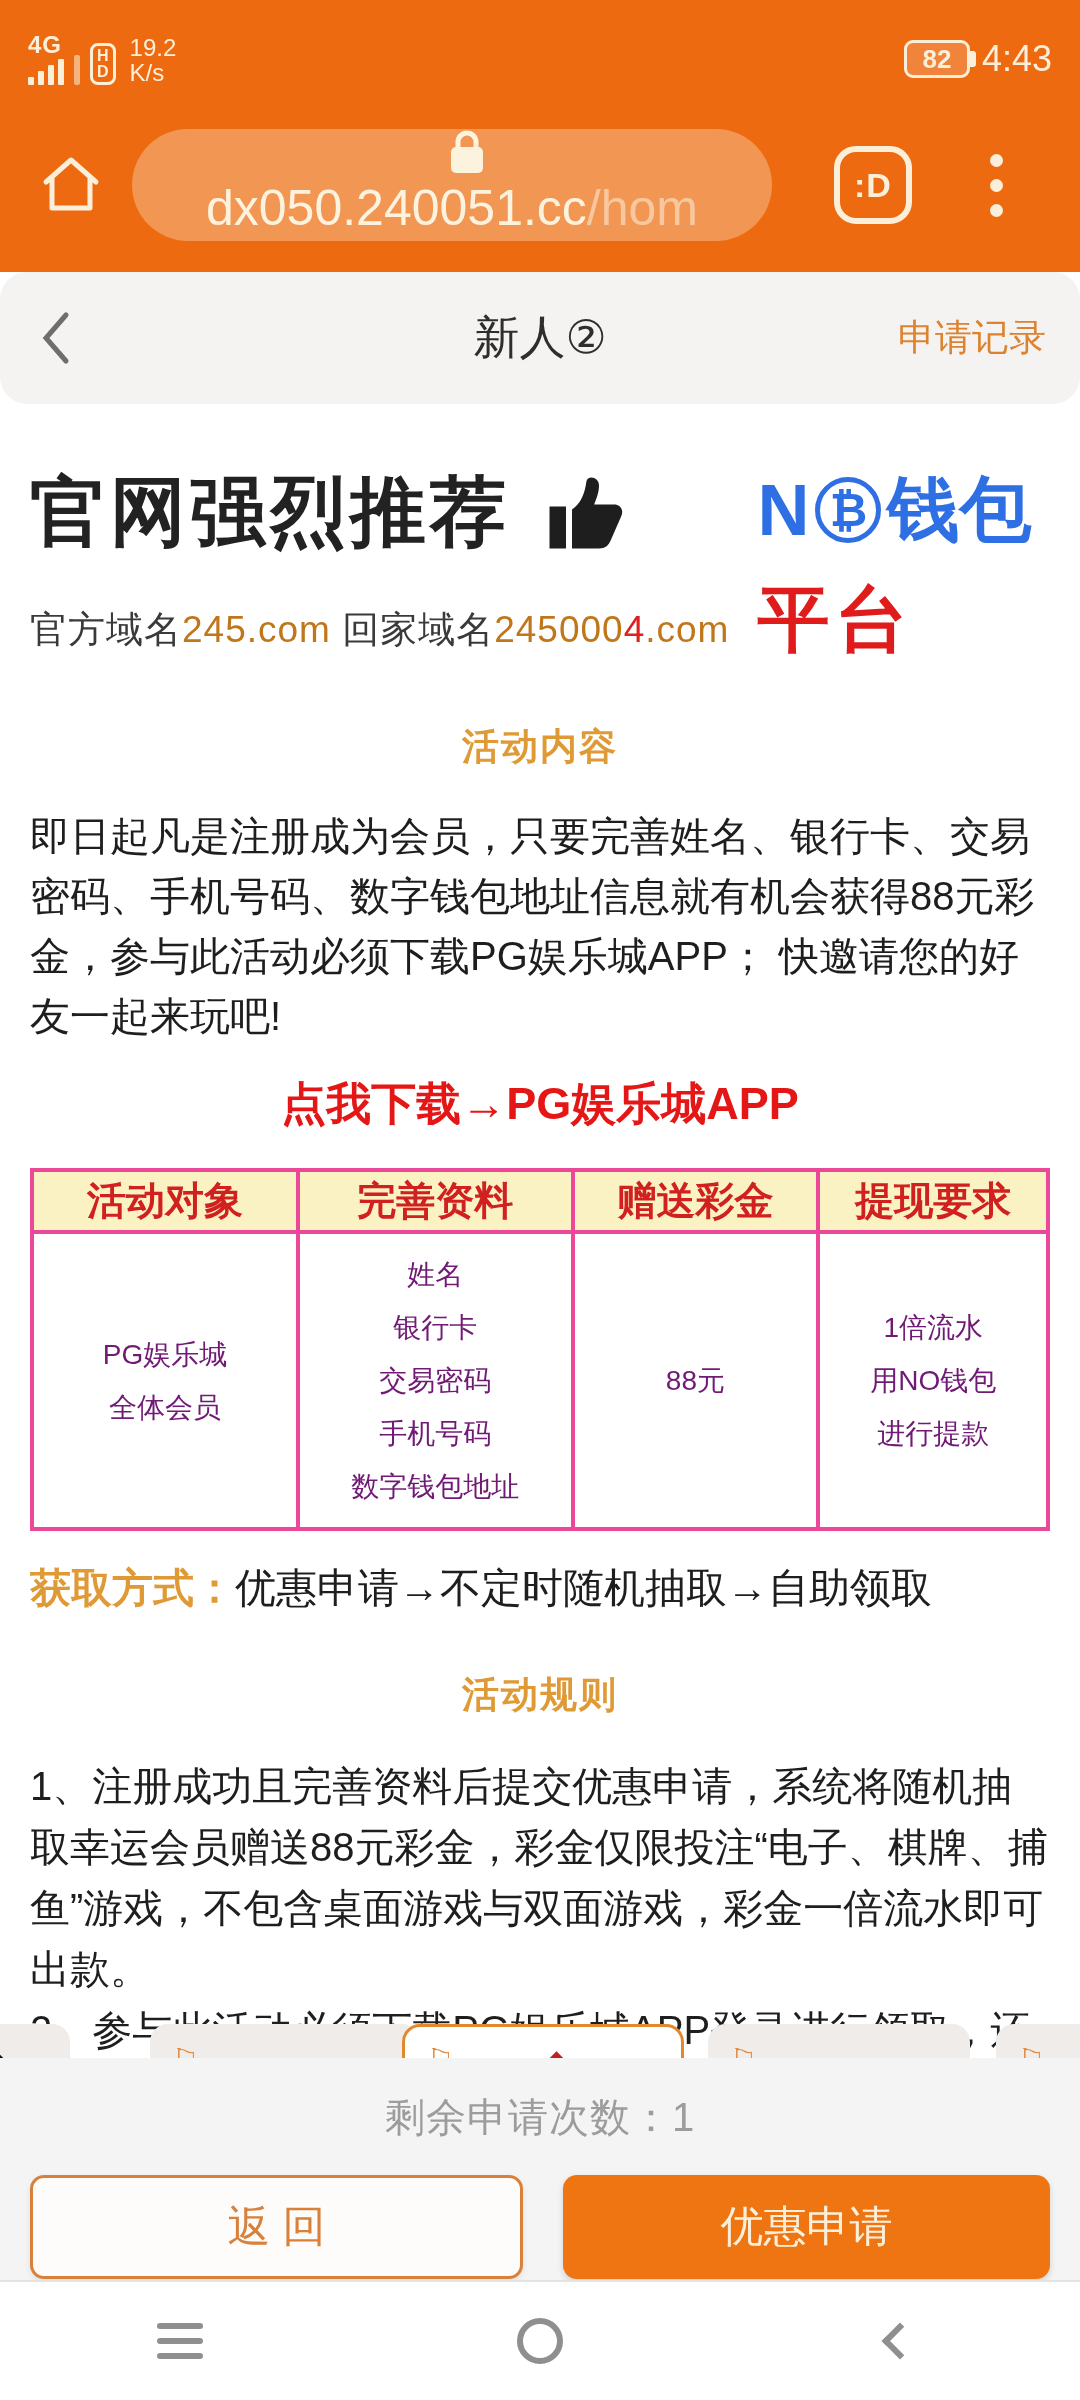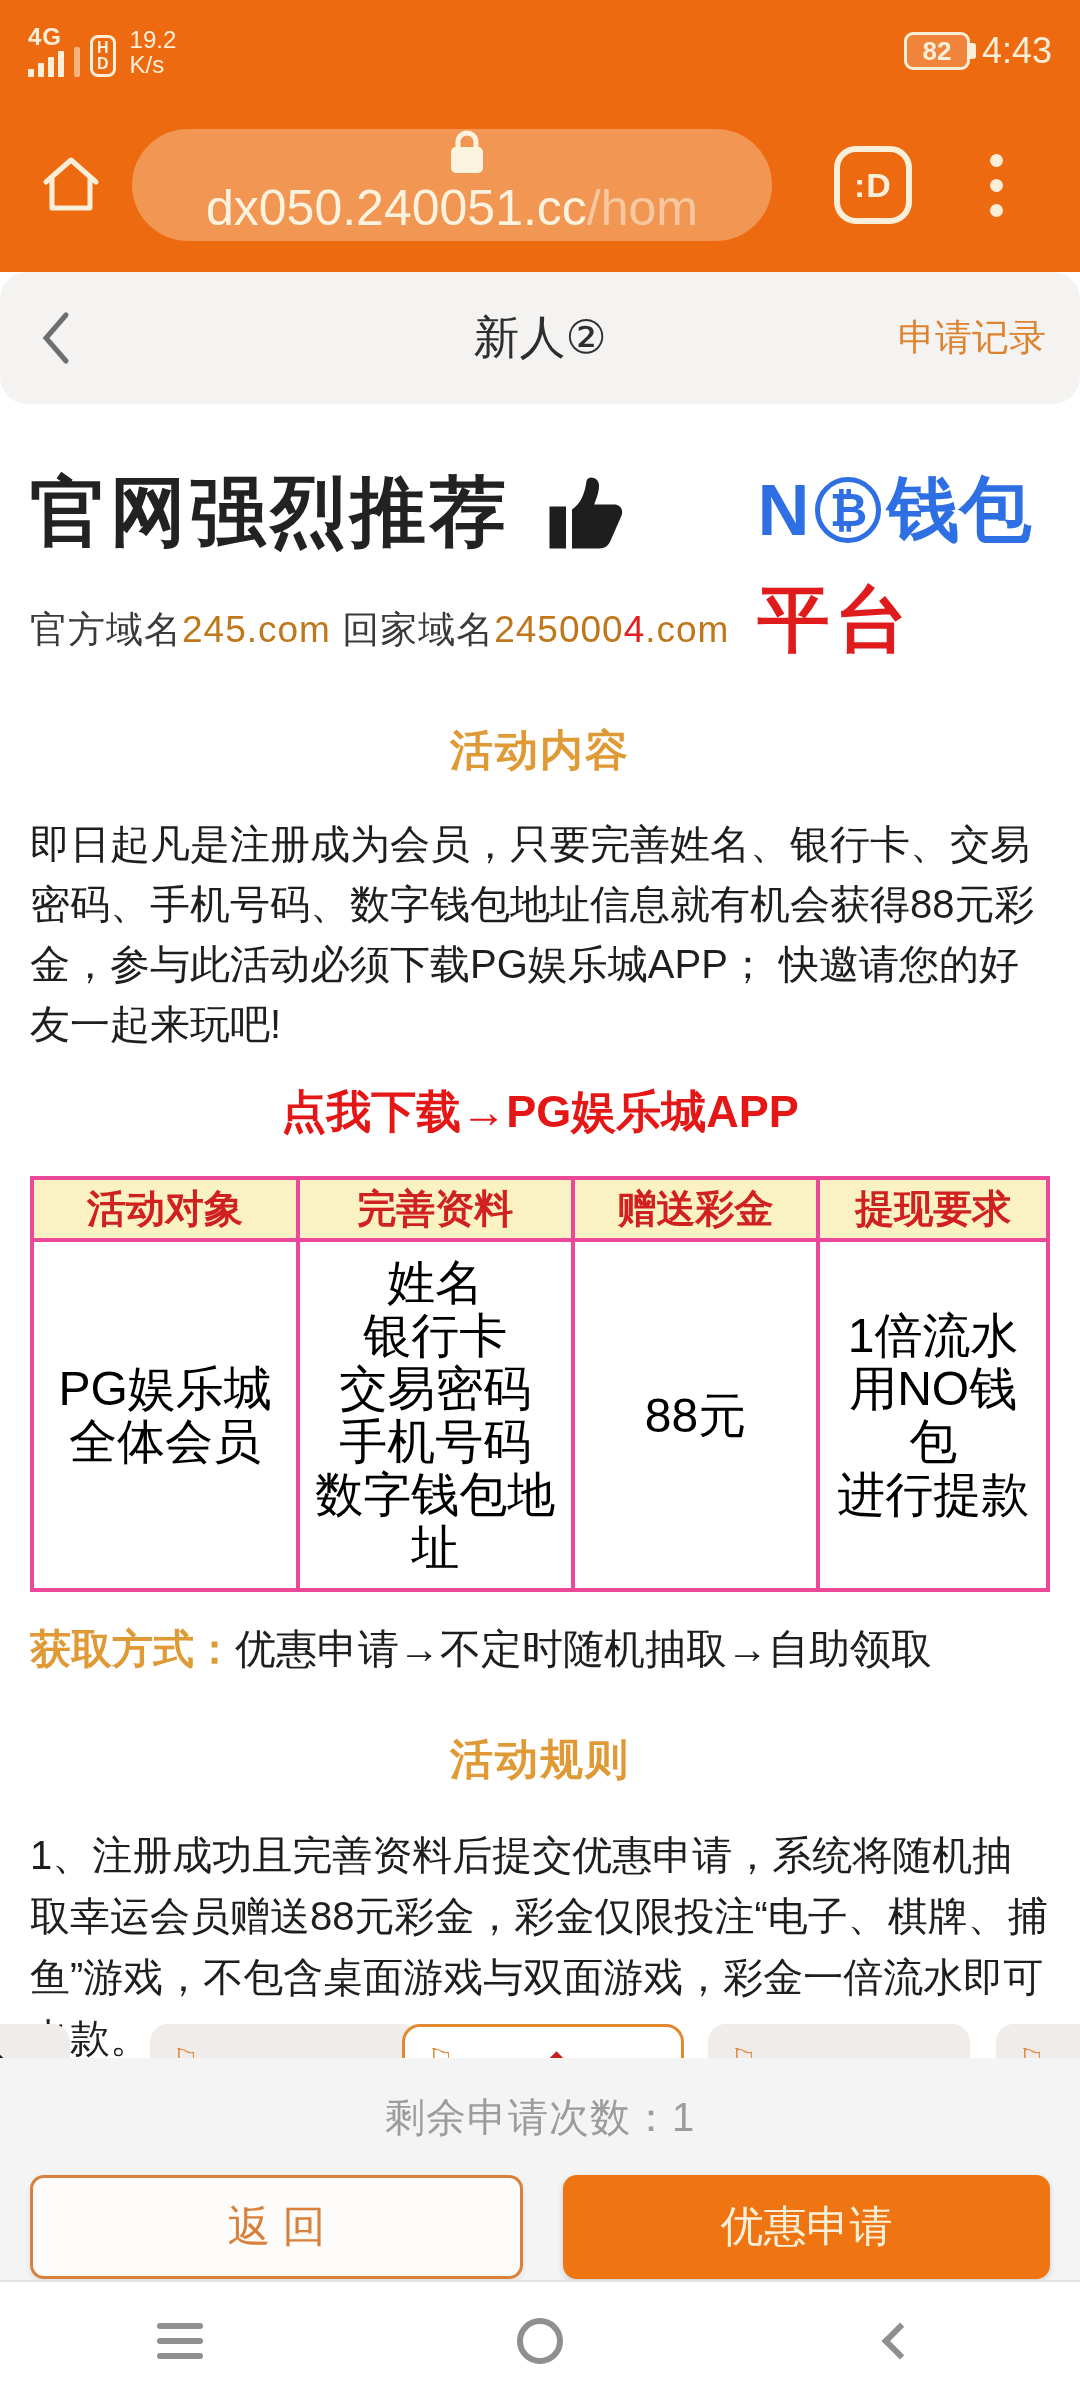--- a/index.html
+++ b/index.html
@@ -2,21 +2,21 @@
 <html><head>
 <meta charset="utf-8">
 <style>
   * { margin:0; padding:0; box-sizing:border-box; }
   html,body { background:#888; }
   body { font-family:"Liberation Sans","DejaVu Sans",sans-serif; }
   .screen { position:relative; width:1080px; height:2400px; margin:0 auto; background:#fff; overflow:hidden; }
 
   
   .chrome { position:absolute; top:0; left:0; width:1080px; height:272px; background:#ED6A10; }
-  .statusbar { position:absolute; top:4px; left:0; right:0; height:84px; display:flex; align-items:center; padding:10px 28px 0; color:#FCEFD9; }
+  .statusbar { position:absolute; top:12px; left:0; right:0; height:84px; display:flex; align-items:center; padding:10px 28px 0; color:#FCEFD9; }
   .sb-left { display:flex; align-items:flex-end; gap:10px; }
   .net-group { display:flex; flex-direction:column; align-items:flex-start; line-height:1; }
   .net-4g { font-size:24px; font-weight:bold; letter-spacing:1px; }
   .bars { display:flex; align-items:flex-end; gap:4px; margin-top:2px; }
   .bars i { display:block; width:6px; background:#FCEFD9; border-radius:1px; }
   .bars i:nth-child(1){height:8px}.bars i:nth-child(2){height:14px}
   .bars i:nth-child(3){height:20px}.bars i:nth-child(4){height:26px}
   .bar-dim { display:block; width:6px; height:30px; background:rgba(252,239,217,.55); border-radius:2px; }
   .hd-badge { border:3px solid #FCEFD9; border-radius:8px; padding:2px 4px; display:flex; flex-direction:column; align-items:center; line-height:1; }
   .hd-badge b { font-size:16px; font-weight:bold; }
@@ -50,29 +50,29 @@
   .banner-title-row { display:flex; align-items:center; gap:26px; }
   .banner-headline { font-size:76px; font-weight:900; color:#222; letter-spacing:4px; }
   .banner-domains { margin-top:40px; font-size:37px; font-weight:normal; color:#3A3A3A; letter-spacing:1px; }
   .dom-val { color:#C0761A; }
   .dom-red { color:#E02020; }
   .banner-right { margin-left:28px; display:flex; flex-direction:column; }
   .wallet-row { display:flex; align-items:center; gap:6px; font-size:72px; font-weight:900; color:#2F6FE4; }
   .bcoin { display:inline-flex; width:66px; height:66px; border:5px solid #2F6FE4; border-radius:50%; align-items:center; justify-content:center; font-size:46px; font-weight:bold; color:#2F6FE4; font-family:"DejaVu Sans",sans-serif; }
   .wallet-line2 { margin-top:14px; font-size:72px; font-weight:900; color:#E01B1B; letter-spacing:6px; }
 
-  .sec-title { margin-top:54px; text-align:center; font-size:43px; font-weight:bold; color:#DF9A36; letter-spacing:2px; }
+  .sec-title { margin-top:54px; text-align:center; font-size:37px; font-weight:bold; color:#DF9A36; letter-spacing:2px; }
   .intro { margin:34px 30px 0; font-size:40px; line-height:60px; color:#1E1E1E; }
   .dl-link { margin-top:28px; text-align:center; font-size:45px; font-weight:bold; color:#E51616; }
 
   table.promo { margin:34px 30px 0; width:1020px; border-collapse:collapse; table-layout:fixed; }
   table.promo td, table.promo th { border:4px solid #ec4899; text-align:center; vertical-align:middle; }
   table.promo { border:4px solid #C80F0F; }
   table.promo th { background:#FBF2C3; height:62px; font-size:39px; font-weight:bold; color:#D02020; }
-  table.promo td { font-size:48px; color:#000000; padding:14px 6px; }
+  table.promo td { font-size:28px; color:#701a75; padding:14px 6px; }
   .cell-line { line-height:53px; }
   col.c1{width:26.2%} col.c2{width:27%} col.c3{width:24.2%} col.c4{width:22.6%}
 
   .method { margin:30px 30px 0; font-size:41px; color:#1E1E1E; }
   .method b { color:#DF9A36; font-weight:bold; }
 
   .rules { margin:36px 30px 0; font-size:40px; line-height:61px; color:#1E1E1E; }
   .rules .rule { margin:0; }
 
   

